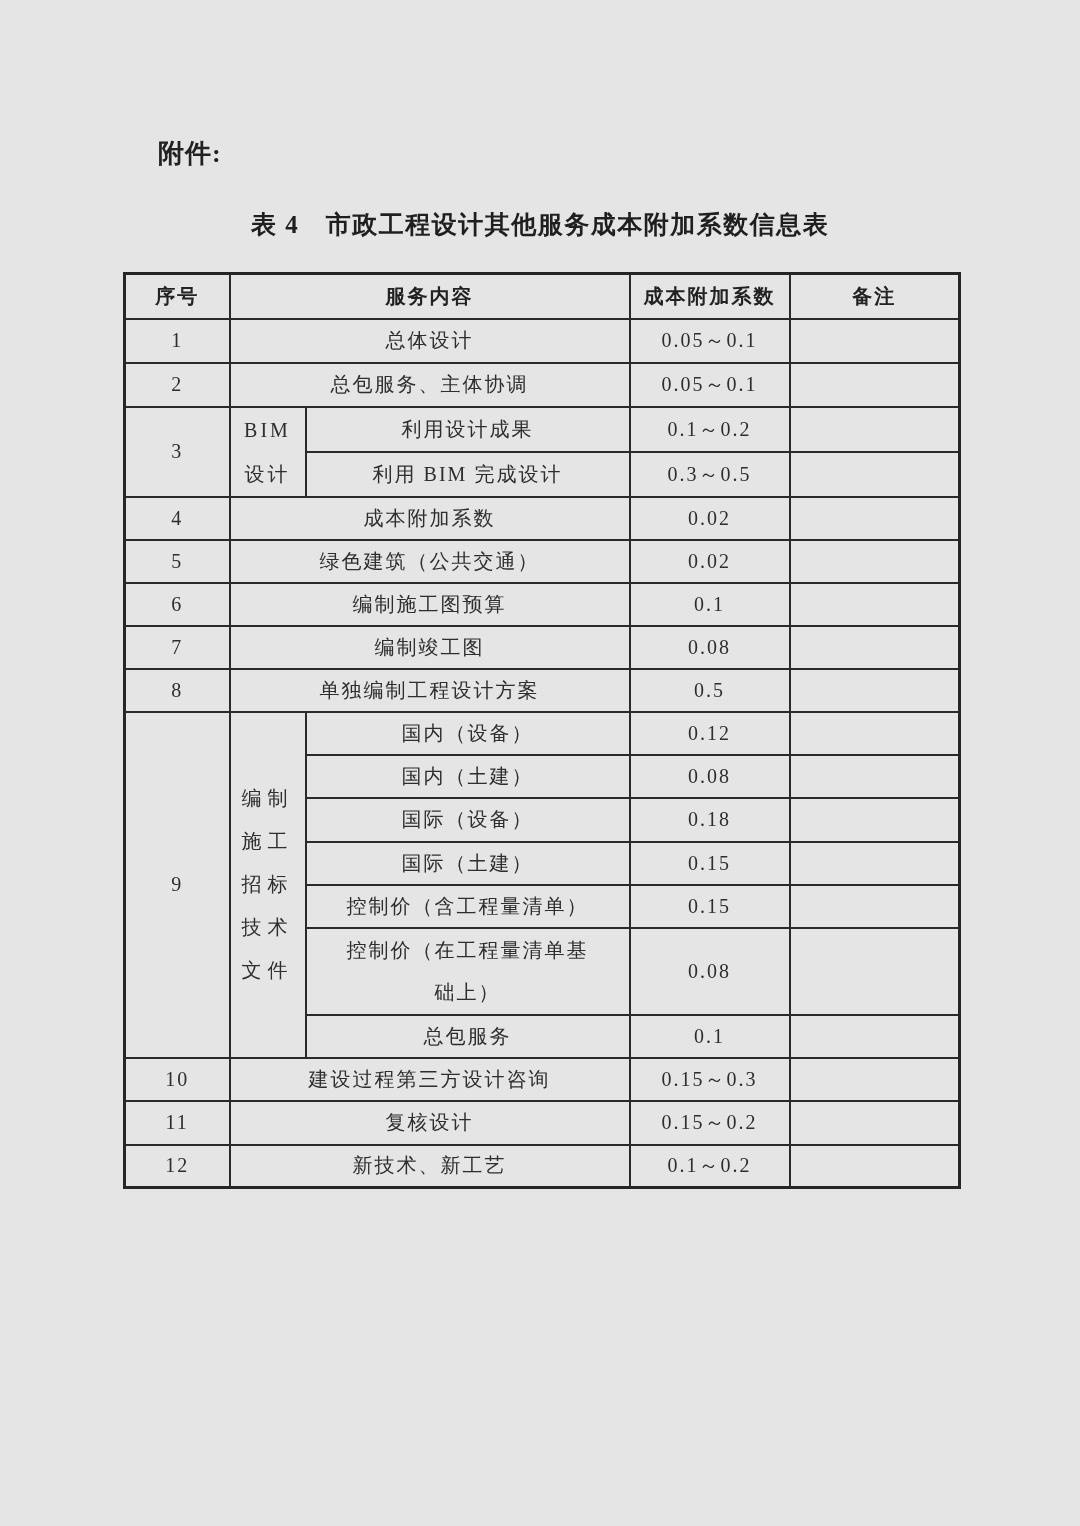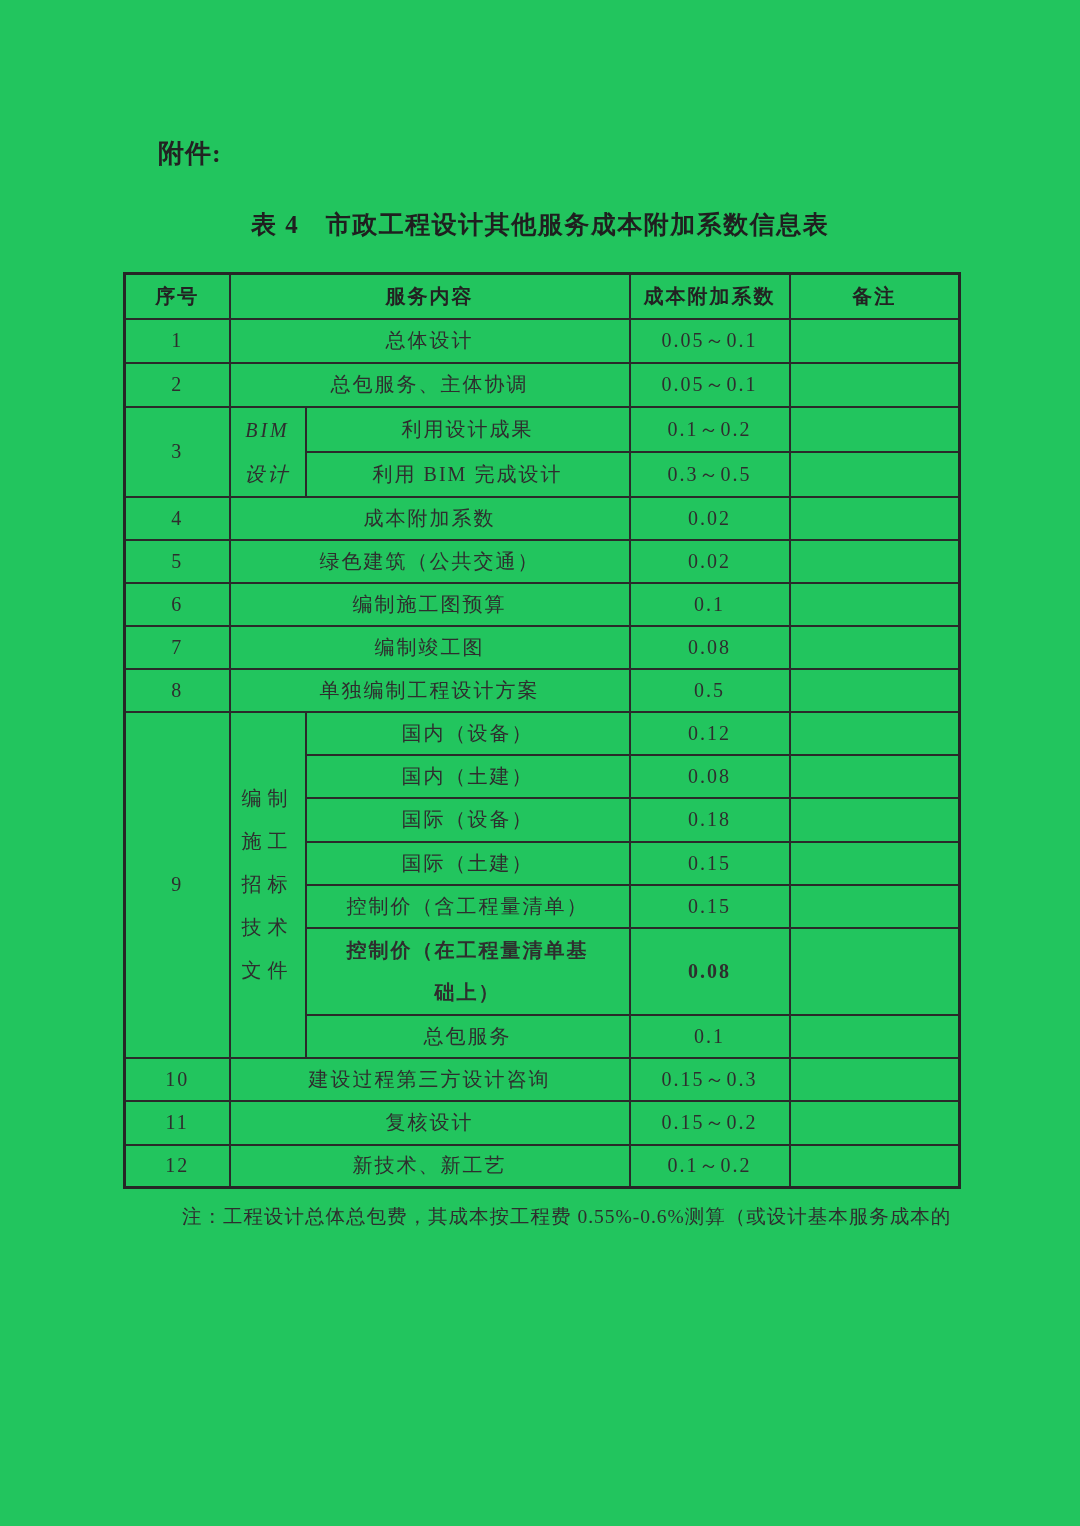--- a/index.html
+++ b/index.html
@@ -1,21 +1,21 @@
 <!DOCTYPE html>
 <html><head>
 <meta charset="utf-8">
 <style>
   html,body{margin:0;padding:0;background:#ffffff;}
   body{
     width:1080px;height:1526px;
     font-family:"Liberation Serif","DejaVu Serif",serif;
     color:#2b2b2b;
   }
-  .page{position:relative;width:1080px;height:1526px;background:#22c55e;overflow:hidden;}
+  .page{position:relative;width:1080px;height:1526px;background:#e5e5e5;overflow:hidden;}
 
   .attachment{
     position:absolute;left:158px;top:136px;
     font-size:26px;font-weight:bold;letter-spacing:1px;color:#222;
   }
   .doc-title{
     position:absolute;left:0;top:208px;width:1080px;
     text-align:center;font-size:25px;font-weight:bold;
     letter-spacing:1.5px;color:#1f1f1f;
   }
@@ -28,24 +28,24 @@
   table.main td{
     border:2px solid #2a2a2a;
     text-align:center;vertical-align:middle;
     font-size:20px;padding:0;letter-spacing:2px;
     color:#2e2e2e;
   }
   tr.hdr td{font-weight:bold;color:#222;}
   tr.h45{height:45px;font-family:Liberation Mono, monospace;}
   tr.h44{height:44px;}
   tr.h43{height:43px;}
-  tr.h87{height:87px;font-weight:bold;}
+  tr.h87{height:87px;}
   td.coef{letter-spacing:1px;margin-left:24px;}
   td.group-cell div{line-height:43px;letter-spacing:6px;}
-  td.group-cell.bim div{line-height:44px;letter-spacing:3px;font-style:italic;}
+  td.group-cell.bim div{line-height:44px;letter-spacing:3px;}
   .narrow{width:262px;margin:0 auto;line-height:42px;}
 
   .note{
     position:absolute;left:172px;top:1196px;width:790px;
     font-size:19.5px;letter-spacing:1px;color:#2e2e2e;
   }
   .note .line{line-height:41px;}
   .note .l1{padding-left:10px;}
 </style>
 </head>
@@ -202,16 +202,15 @@
     <tr class="h43">
       <td>12</td>
       <td colspan="2">新技术、新工艺</td>
       <td class="coef">0.1～0.2</td>
       <td></td>
     </tr>
   </tbody>
     </table>
 
   <div class="note">
-    <div class="line l1">注：工程设计总体总包费，其成本按工程费 0.55%-0.6%测算（或设计基本服务成本的</div>
   </div>
 
 </div>
 
 </body></html>

